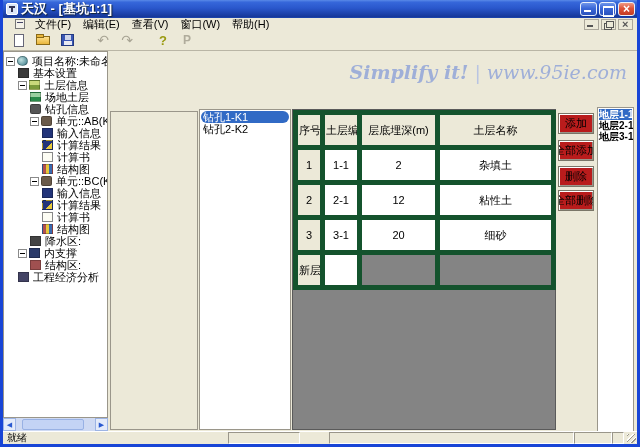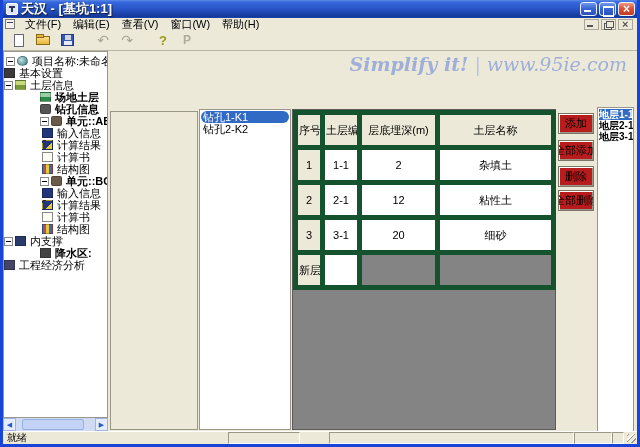--- a/index.html
+++ b/index.html
@@ -16,21 +16,21 @@
   .title-text{ color:#fff; font-size:13px; font-weight:bold; text-shadow:1px 1px 1px #123;}
   .tb-btns{ margin-left:auto; display:flex; gap:2px; }
   .tb-btn{ width:17px; height:14px; border-radius:3px; border:1px solid #e8f0fc;
            background:linear-gradient(180deg,#6f96ea,#3a67d8 45%,#2a52bc); position:relative;}
   .tb-btn.close{ background:linear-gradient(180deg,#ef9a84,#dd5339 45%,#c23b22);}
   .btn-min::before{content:""; position:absolute; left:3px; bottom:3px; width:7px; height:2px; background:#fff;}
   .btn-max::before{content:""; position:absolute; left:3px; top:3px; width:9px; height:8px;
                    border:1px solid #fff; border-top-width:2px;}
   .btn-close::before{content:"\00d7"; color:#fff; font-size:12px; font-weight:bold; position:absolute; left:4px; top:-1px;}
   
-  .menubar{ height:12px; display:flex; align-items:center; font-size:11px; padding-left:2px;
+  .menubar{ height:12px; display:flex; align-items:center; font-size:11px; padding-left:12px;
             background:#ece9d8; flex:0 0 auto; position:relative;}
   .doc-icon{ width:10px; height:10px; margin-right:4px; background:#f4f2ea; border:1px solid #777; position:relative;}
   .doc-icon::before{content:""; position:absolute; left:1px; top:2px; width:6px; height:1px; background:#446;}
   .menu-item{ padding:0 6px; line-height:12px; color:#000; }
   .mdi-btns{ margin-left:auto; display:flex; gap:2px; padding-right:4px;}
   .mdi-btn{ width:15px; height:11px; background:#ece9d8; border:1px solid #aaa69a; position:relative;}
   .mdi-min::before{content:""; position:absolute; left:2px; bottom:2px; width:6px; height:2px; background:#555;}
   .mdi-restore::before{content:""; position:absolute; left:2px; top:3px; width:6px; height:5px; border:1px solid #555;}
   .mdi-restore::after{content:""; position:absolute; left:4px; top:1px; width:6px; height:5px; border:1px solid #555; background:#ece9d8;}
   .mdi-close::before{content:"\00d7"; position:absolute; left:3px; top:-2px; color:#555; font-size:11px; font-weight:bold;}
@@ -43,34 +43,34 @@
   .i-open::before{content:""; position:absolute; left:-1px; top:-3px; width:6px; height:2px; background:#e8b63c; border:1px solid #8a6a18;}
   .i-save{ width:13px; height:12px; background:#3a56b4; border:1px solid #233a80; position:relative;}
   .i-save::before{content:""; position:absolute; left:3px; top:0; width:6px; height:5px; background:#cfd6ea;}
   .i-save::after{content:""; position:absolute; left:2px; bottom:0; width:8px; height:4px; background:#e8eaf2;}
   .i-undo,.i-redo{ font-size:14px; color:#a8a494; line-height:14px;}
   .i-help{ font-size:13px; font-weight:bold; color:#9a9a10;}
   .i-p{ font-size:12px; font-weight:bold; color:#b0ac9c;}
   .tool-sep{ width:8px; }
   
   .content{ flex:1 1 auto; position:relative; background:#ece9d8; overflow:hidden;}
-  .watermark{ position:absolute; top:2px; right:10px; font-family:"DejaVu Serif","Liberation Serif",serif;
+  .watermark{ position:absolute; top:10px; right:10px; font-family:"DejaVu Serif","Liberation Serif",serif;
               font-style:italic; font-size:19px; color:#9fafd8; white-space:nowrap;text-align:center;}
   .watermark .strong{ font-weight:bold; }
   .watermark .divider{ font-style:normal; color:#b9c4e2; padding:0 6px; font-weight:normal;}
   
   .tree-panel{ position:absolute; left:0; top:0; width:105px; height:367px; background:#fff;
                border:1px solid #9a968a; overflow:hidden; padding-top:3px; font-size:11px;}
   .trow{ height:12px; display:flex; align-items:center; white-space:nowrap; }
   .trow .lbl{ padding:0 2px; line-height:12px; }
   .trow.sel .lbl{ background:#316ac5; color:#fff;}
   .exp{ width:9px; height:9px; border:1px solid #8a8a8a; background:#fff; position:relative; flex:0 0 auto; margin-right:2px;}
   .exp::before{content:""; position:absolute; left:1px; top:3px; width:5px; height:1px; background:#000;}
   .tic{ width:11px; height:10px; flex:0 0 auto; margin-right:2px; border:1px solid rgba(0,0,0,.25);}
-  .d0{ padding-left:2px;} .d1{ } .d2{ padding-left:36px;font-weight:bold;} .d3{ padding-left:38px;}
+  .d0{ padding-left:2px;} .d1{ padding-left:14px;} .d2{ padding-left:26px;} .d3{ padding-left:38px;}
   .ic-project{ background:radial-gradient(circle at 35% 35%,#bfe0e0,#3a7a88); border-radius:50%;}
   .ic-settings{ background:#3a3a3a;}
   .ic-soil-info{ background:linear-gradient(180deg,#c8d87a 50%,#7a9a3a 50%);}
   .ic-site-soil{ background:linear-gradient(180deg,#9ad0a0 50%,#2a8a4a 50%);}
   .ic-borehole-info{ background:#555; border-radius:2px;}
   .ic-borehole-strata{ background:#2a4a9a;}
   .ic-support{ background:#8a3a3a;}
   .ic-unit{ background:#6a5a4a; border-radius:2px;}
   .ic-input{ background:#22347a;}
   .ic-result{ background:linear-gradient(135deg,#22347a 60%,#e8c83a 60%);}
@@ -249,28 +249,32 @@
           <span class="lbl">计算结果</span>
         </div>
       <div class="trow d3">
           <span class="tic ic-report"></span>
           <span class="lbl">计算书</span>
         </div>
       <div class="trow d3">
           <span class="tic ic-fig"></span>
           <span class="lbl">结构图</span>
         </div>
+      <div class="trow d2">
+          <span class="tic ic-dzone"></span>
+          <span class="lbl">降水区:</span>
+        </div>
       <div class="trow d1">
           <span class="exp"></span>
           <span class="tic ic-inner"></span>
           <span class="lbl">内支撑</span>
         </div>
       <div class="trow d2">
-          <span class="tic ic-dzone"></span>
-          <span class="lbl">降水区:</span>
+          <span class="tic ic-szone"></span>
+          <span class="lbl">结构区:</span>
         </div>
       <div class="trow d1">
           <span class="tic ic-econ"></span>
           <span class="lbl">工程经济分析</span>
         </div>
     </div>
 
     <div class="tree-hscroll">
       <div class="sb-btn">◀</div>
       <div class="sb-thumb"></div>

